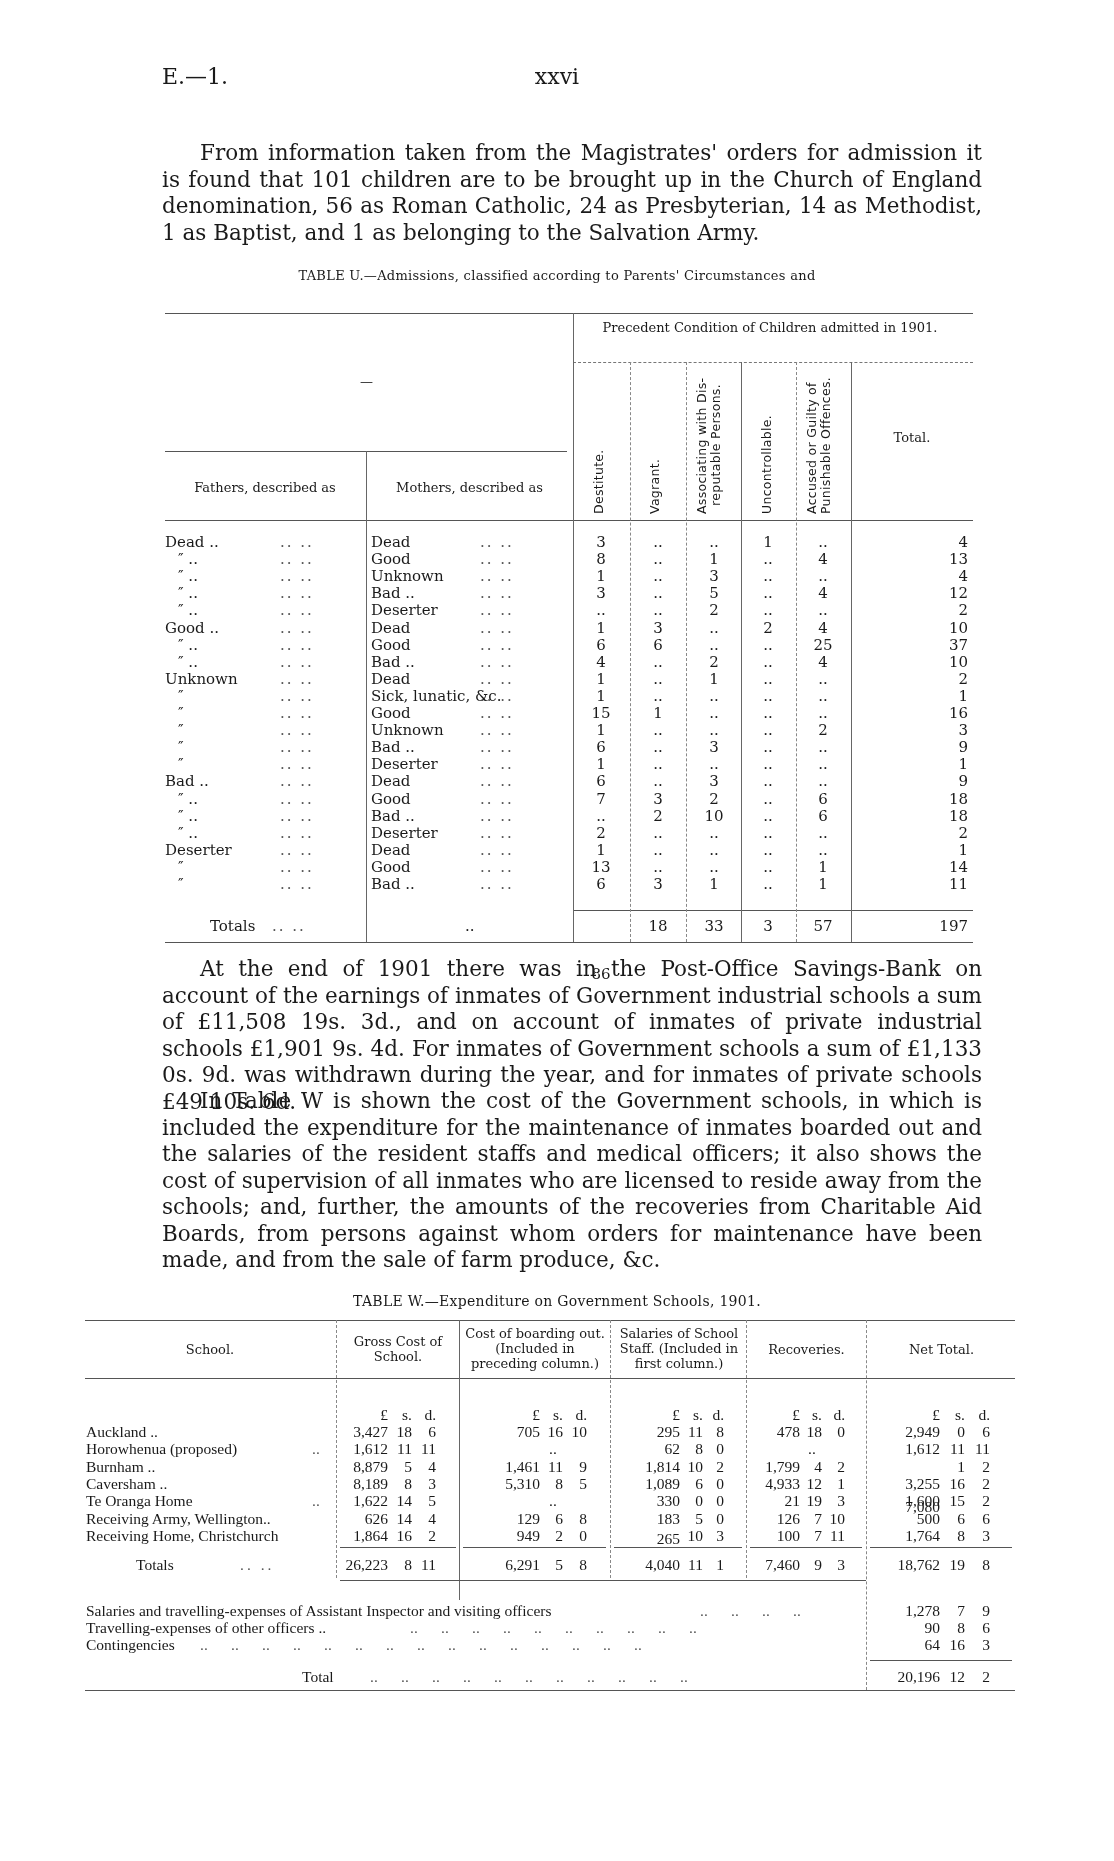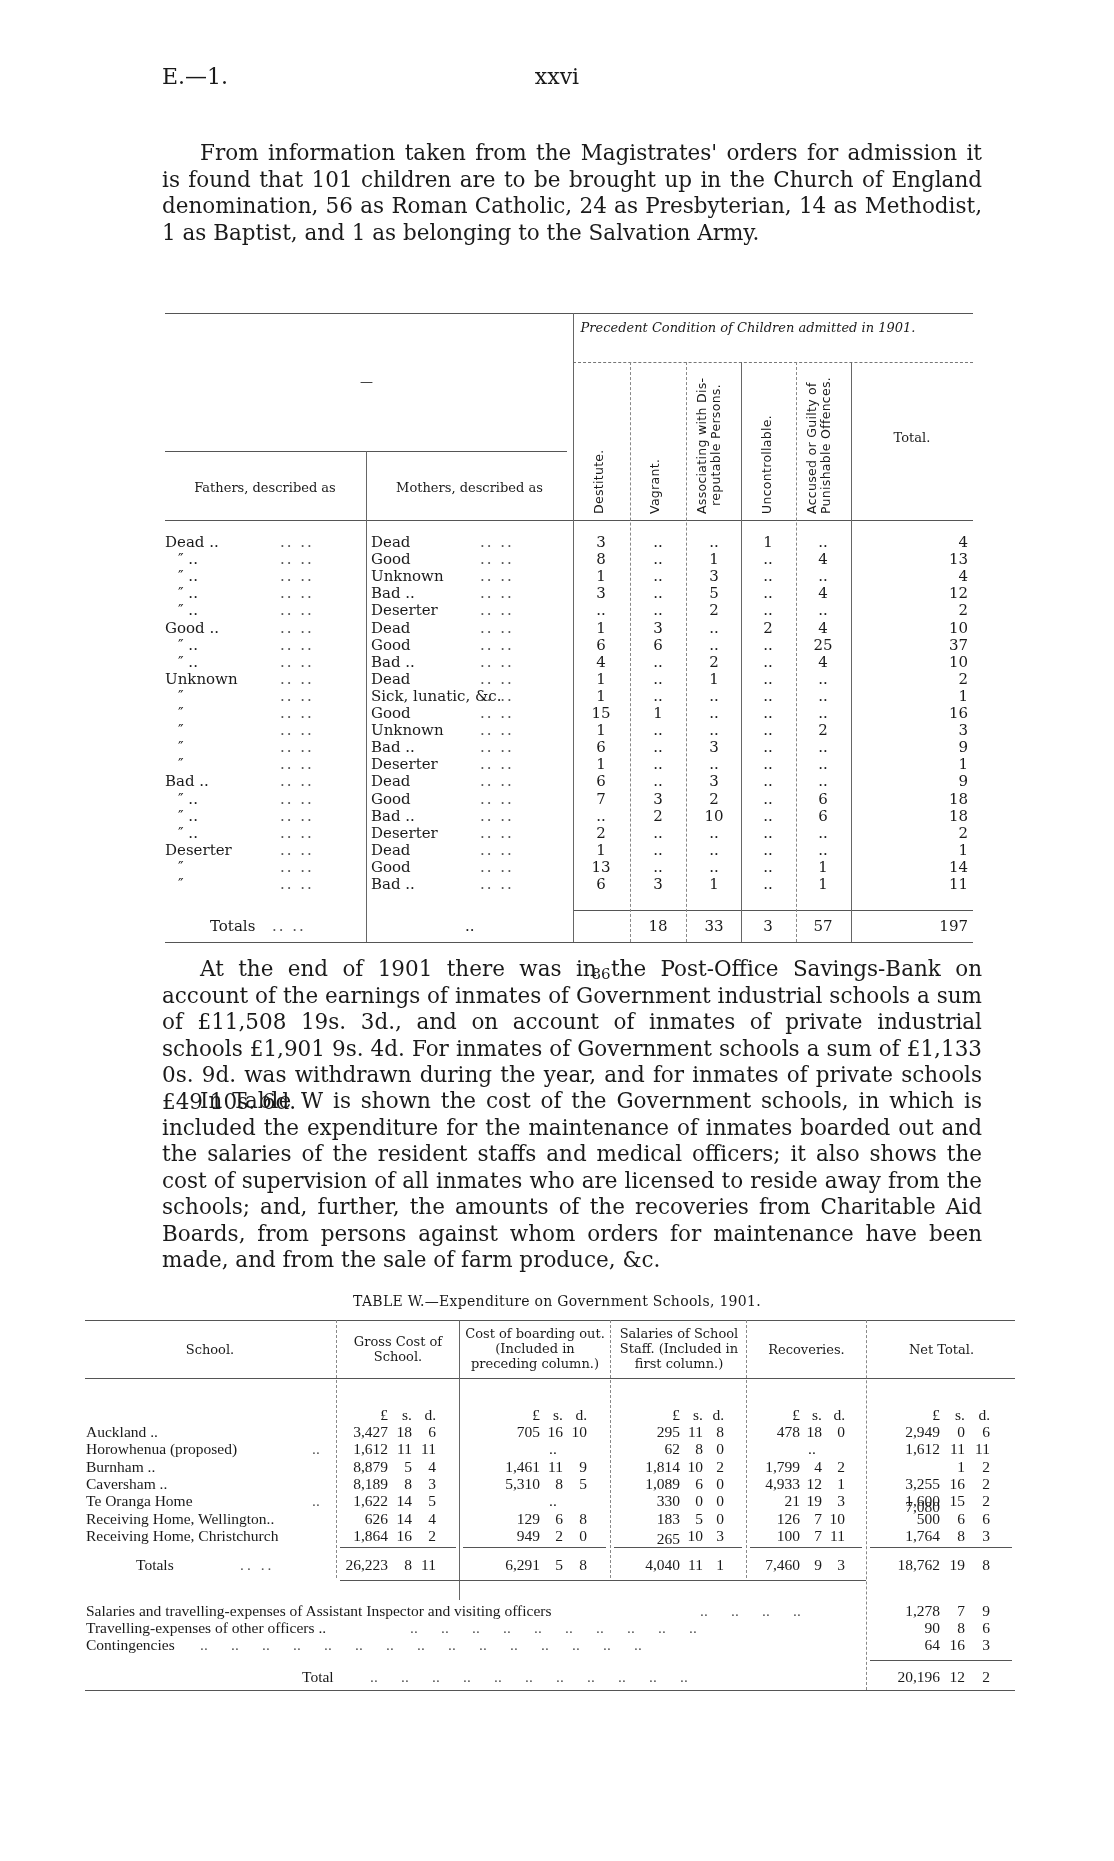--- a/index.html
+++ b/index.html
@@ -28,41 +28,42 @@
 <body>
 
 <div class="abs hdr-left">E.—1.</div>
 <div class="abs hdr-center">xxvi</div>
 
 <div class="abs para" style="top:140px;">
   <p>From information taken from the Magistrates' orders for admission it is found that 101 children are to be brought up in the Church of England denomination, 56 as Roman Catholic, 24 as Presbyterian, 14 as Methodist, 1 as Baptist, and 1 as belonging to the Salvation Army.</p>
 </div>
 
 <div class="abs tbl-title" style="top:268px;">
+  <div>TABLE U.—Admissions, classified according to Parents' Circumstances and</div>
 </div>
 
 <div class="abs" id="table-u" style="left:0;top:0;width:1114px;height:1861px;">
 
   <div class="rule" style="left:165px;width:808px;top:313px;"></div>
   <div class="rule dash" style="left:573px;width:400px;top:362px;"></div>
   <div class="rule" style="left:165px;width:402px;top:451px;"></div>
   <div class="rule" style="left:165px;width:808px;top:520px;"></div>
   <div class="rule" style="left:573px;width:400px;top:910px;"></div>
   <div class="rule" style="left:165px;width:808px;top:942px;"></div>
 
   <div class="vrule" style="left:366px;top:451px;height:491px;"></div>
   <div class="vrule" style="left:573px;top:313px;height:629px;"></div>
   <div class="vrule dash" style="left:630px;top:362px;height:580px;"></div>
   <div class="vrule dash" style="left:686px;top:362px;height:580px;"></div>
   <div class="vrule" style="left:741px;top:362px;height:580px;"></div>
   <div class="vrule dash" style="left:796px;top:362px;height:580px;"></div>
   <div class="vrule" style="left:851px;top:362px;height:580px;"></div>
 
   <div class="abs small" style="left:360px;top:374px;">—</div>
-  <div class="hcell" style="left:552px;width:392px;top:320px;font-style:italic;">Precedent Condition of Children admitted in 1901.</div>
+  <div class="hcell" style="left:574px;width:392px;top:320px;">Precedent Condition of Children admitted in 1901.</div>
   <div class="hcell" style="left:165px;width:200px;top:480px;">Fathers, described as</div>
   <div class="hcell" style="left:367px;width:205px;top:480px;">Mothers, described as</div>
 
   <div class="rot" style="left:592px;top:514px;"><span>Destitute.</span></div>
   <div class="rot" style="left:648px;top:514px;"><span>Vagrant.</span></div>
   <div class="rot" style="left:695px;top:514px;">
     <div>Associating with Dis-</div>
     <div style="padding-left:8px;">reputable Persons.</div>
   </div>
   <div class="rot" style="left:760px;top:514px;"><span>Uncontrollable.</span></div>
@@ -407,21 +408,21 @@
       <div class="cell wtxt" style="left:549px;top:1492.2px;">..</div>
       <div class="cell wtxt numr" style="left:610px;width:70px;top:1492.2px;">330</div>
       <div class="cell wtxt numr" style="left:679px;width:24px;top:1492.2px;">0</div>
       <div class="cell wtxt numr" style="left:700px;width:24px;top:1492.2px;">0</div>
       <div class="cell wtxt numr" style="left:730px;width:70px;top:1492.2px;">21</div>
       <div class="cell wtxt numr" style="left:798px;width:24px;top:1492.2px;">19</div>
       <div class="cell wtxt numr" style="left:821px;width:24px;top:1492.2px;">3</div>
       <div class="cell wtxt numr" style="left:870px;width:70px;top:1492.2px;">1,600</div>
       <div class="cell wtxt numr" style="left:941px;width:24px;top:1492.2px;">15</div>
       <div class="cell wtxt numr" style="left:966px;width:24px;top:1492.2px;">2</div>
-      <div class="cell wtxt" style="left:86px;top:1509.5px;">Receiving Home, Wellington..</div>
+      <div class="cell wtxt" style="left:86px;top:1509.5px;">Receiving Army, Wellington..</div>
       <div class="cell wtxt numr" style="left:318px;width:70px;top:1509.5px;">626</div>
       <div class="cell wtxt numr" style="left:388px;width:24px;top:1509.5px;">14</div>
       <div class="cell wtxt numr" style="left:412px;width:24px;top:1509.5px;">4</div>
       <div class="cell wtxt numr" style="left:470px;width:70px;top:1509.5px;">129</div>
       <div class="cell wtxt numr" style="left:539px;width:24px;top:1509.5px;">6</div>
       <div class="cell wtxt numr" style="left:563px;width:24px;top:1509.5px;">8</div>
       <div class="cell wtxt numr" style="left:610px;width:70px;top:1509.5px;">183</div>
       <div class="cell wtxt numr" style="left:679px;width:24px;top:1509.5px;">5</div>
       <div class="cell wtxt numr" style="left:700px;width:24px;top:1509.5px;">0</div>
       <div class="cell wtxt numr" style="left:730px;width:70px;top:1509.5px;">126</div>

